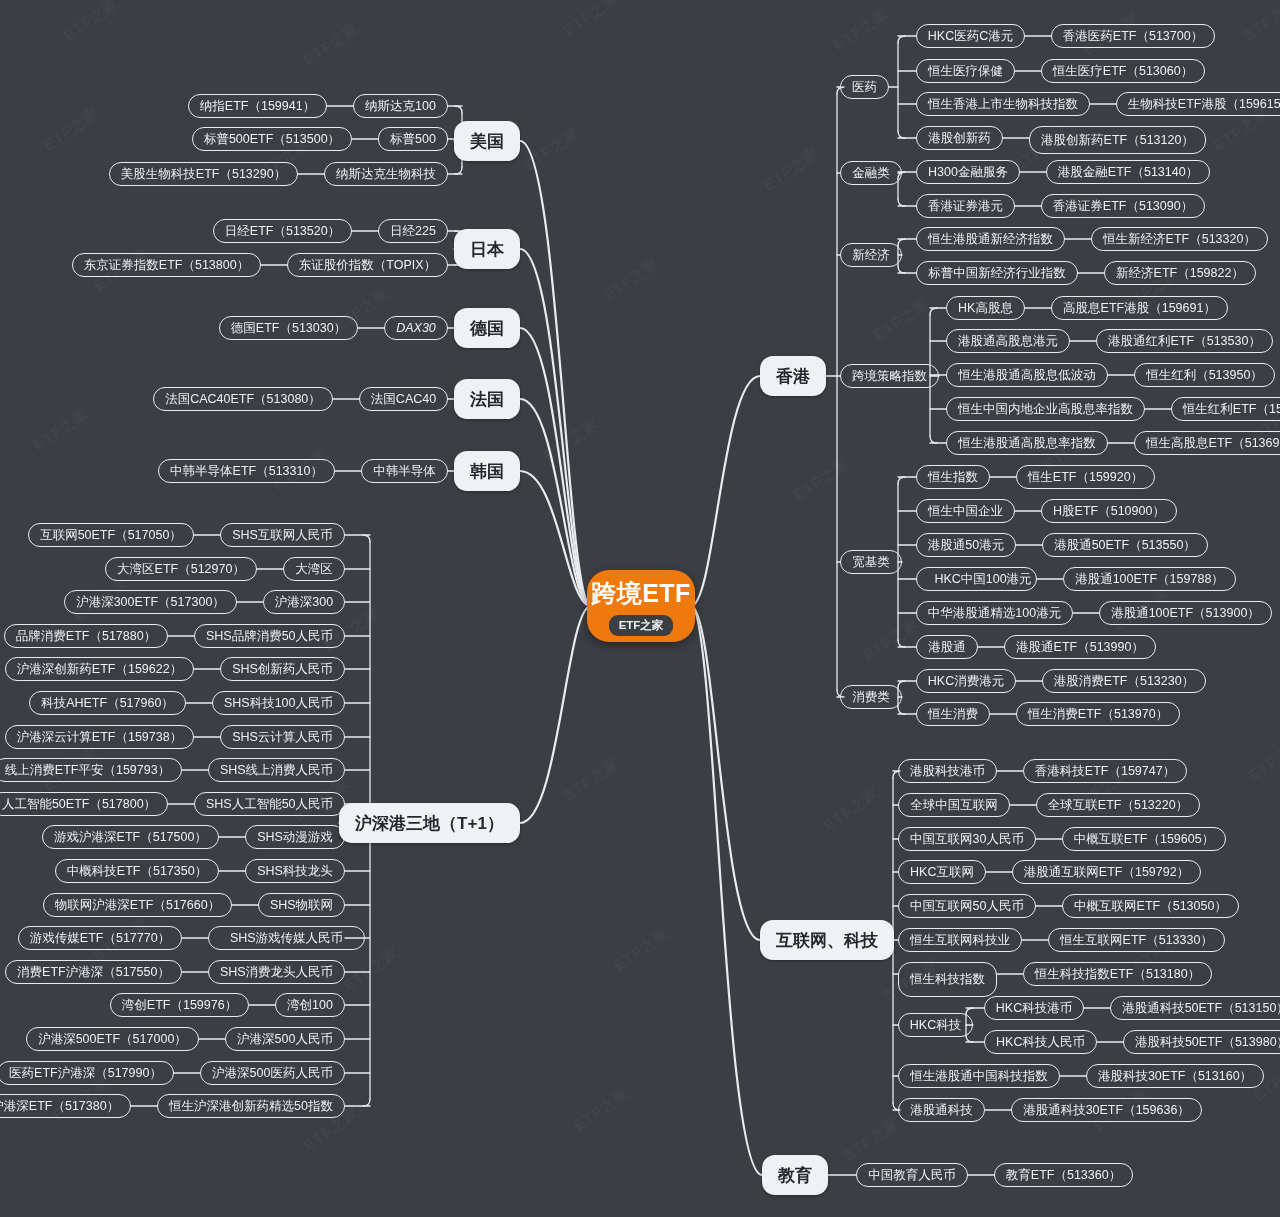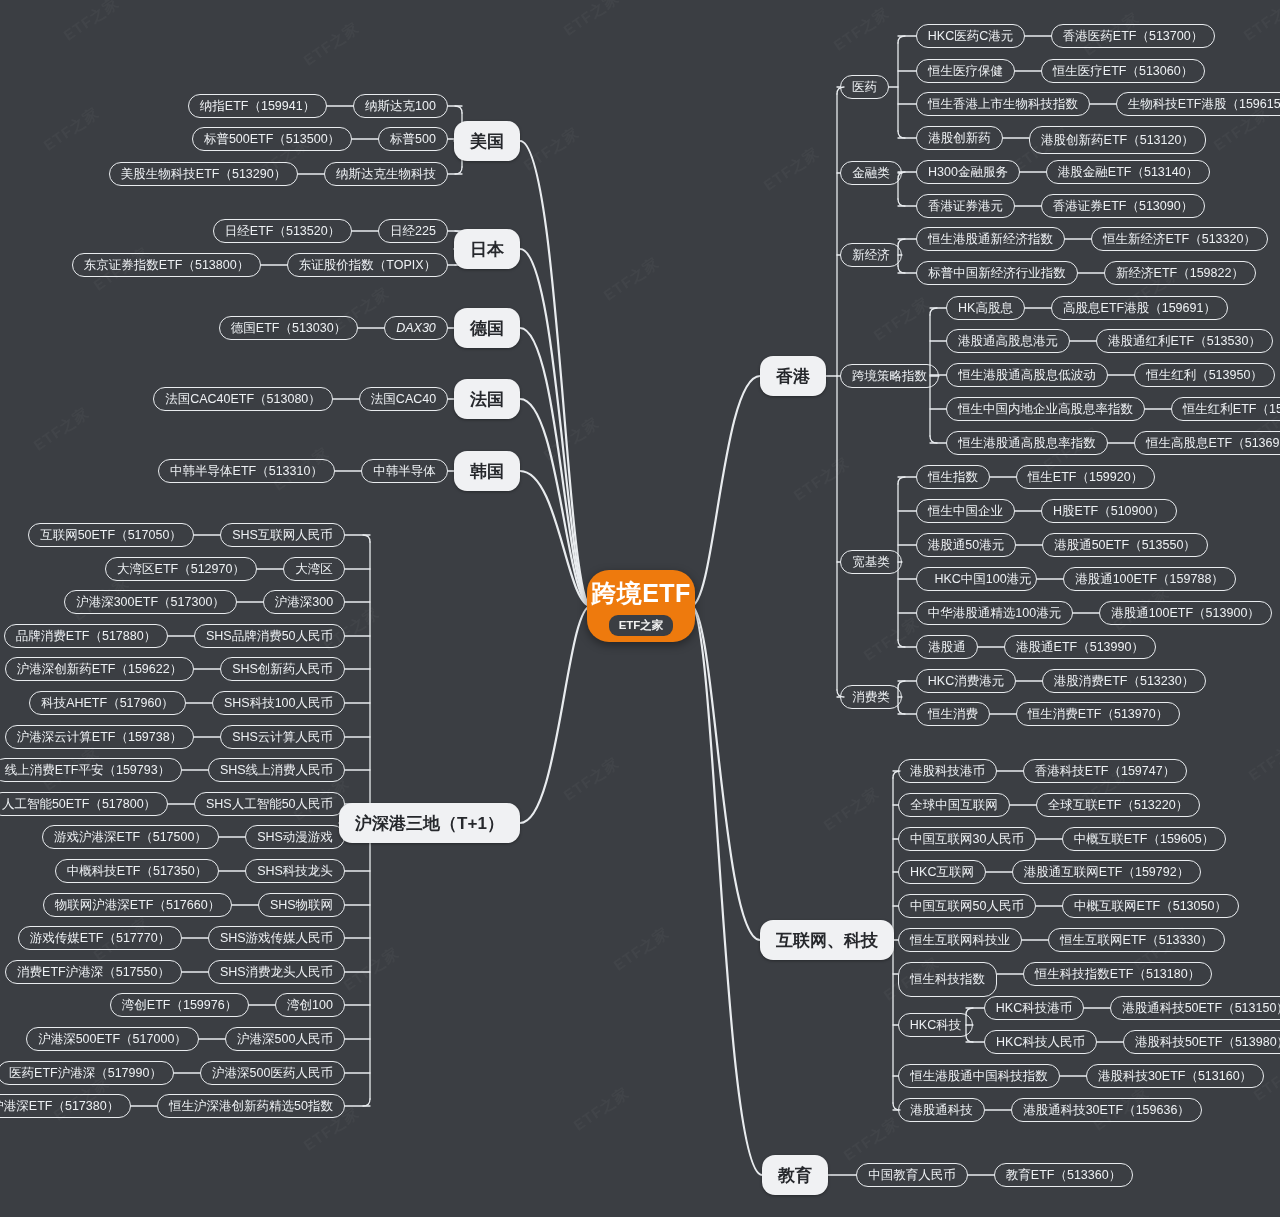--- a/index.html
+++ b/index.html
@@ -278,21 +278,21 @@
       <div class="node center" style="left: 587px; top: 570px; width: 108px; height: 72px;">
         <div class="ctitle">跨境ETF</div>
         <div class="cbadge">ETF之家</div>
       </div>
       <div class="node pill" style="left: 353px; top: 94px; width: 95px; height: 24px;">
         <span>纳斯达克100</span>
       </div>
       <div class="node pill" style="left: 188px; top: 94px; width: 139px; height: 24px;">
         <span>纳指ETF（159941）</span>
       </div>
-      <div class="node pill" style="left: 378px; top: 127px; width: 70px; height: 24px;">
+      <div class="node pill" style="left: 378px; top: 127px; width: 70px; height: 24px; border-radius: 11px;">
         <span>标普500</span>
       </div>
       <div class="node pill" style="left: 192px; top: 127px; width: 160px; height: 24px;">
         <span>标普500ETF（513500）</span>
       </div>
       <div class="node pill" style="left: 324px; top: 162px; width: 124px; height: 24px;">
         <span>纳斯达克生物科技</span>
       </div>
       <div class="node pill" style="left: 109px; top: 162px; width: 189px; height: 24px;">
         <span>美股生物科技ETF（513290）</span>
@@ -407,21 +407,21 @@
       </div>
       <div class="node pill" style="left: 55px; top: 859px; width: 164px; height: 24px;">
         <span>中概科技ETF（517350）</span>
       </div>
       <div class="node pill" style="left: 258px; top: 893px; width: 87px; height: 24px;">
         <span>SHS物联网</span>
       </div>
       <div class="node pill" style="left: 43px; top: 893px; width: 189px; height: 24px;">
         <span>物联网沪港深ETF（517660）</span>
       </div>
-      <div class="node pill" style="left: 208px; top: 926px; width: 137px; height: 24px;">
+      <div class="node pill" style="left: 208px; top: 926px; width: 157px; height: 24px;">
         <span>SHS游戏传媒人民币</span>
       </div>
       <div class="node pill" style="left: 18px; top: 926px; width: 164px; height: 24px;">
         <span>游戏传媒ETF（517770）</span>
       </div>
       <div class="node pill" style="left: 208px; top: 960px; width: 137px; height: 24px;">
         <span>SHS消费龙头人民币</span>
       </div>
       <div class="node pill" style="left: 5px; top: 960px; width: 177px; height: 24px;">
         <span>消费ETF沪港深（517550）</span>

